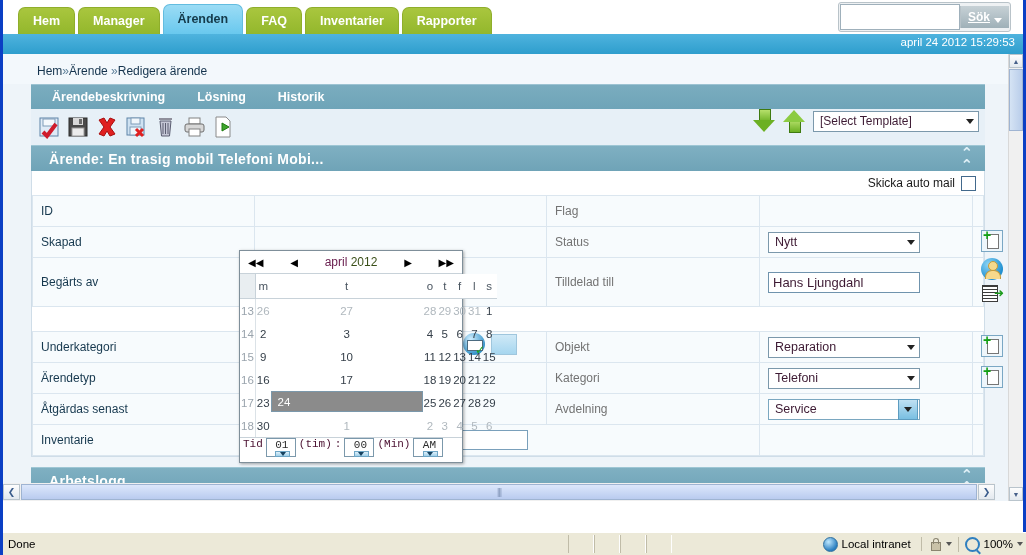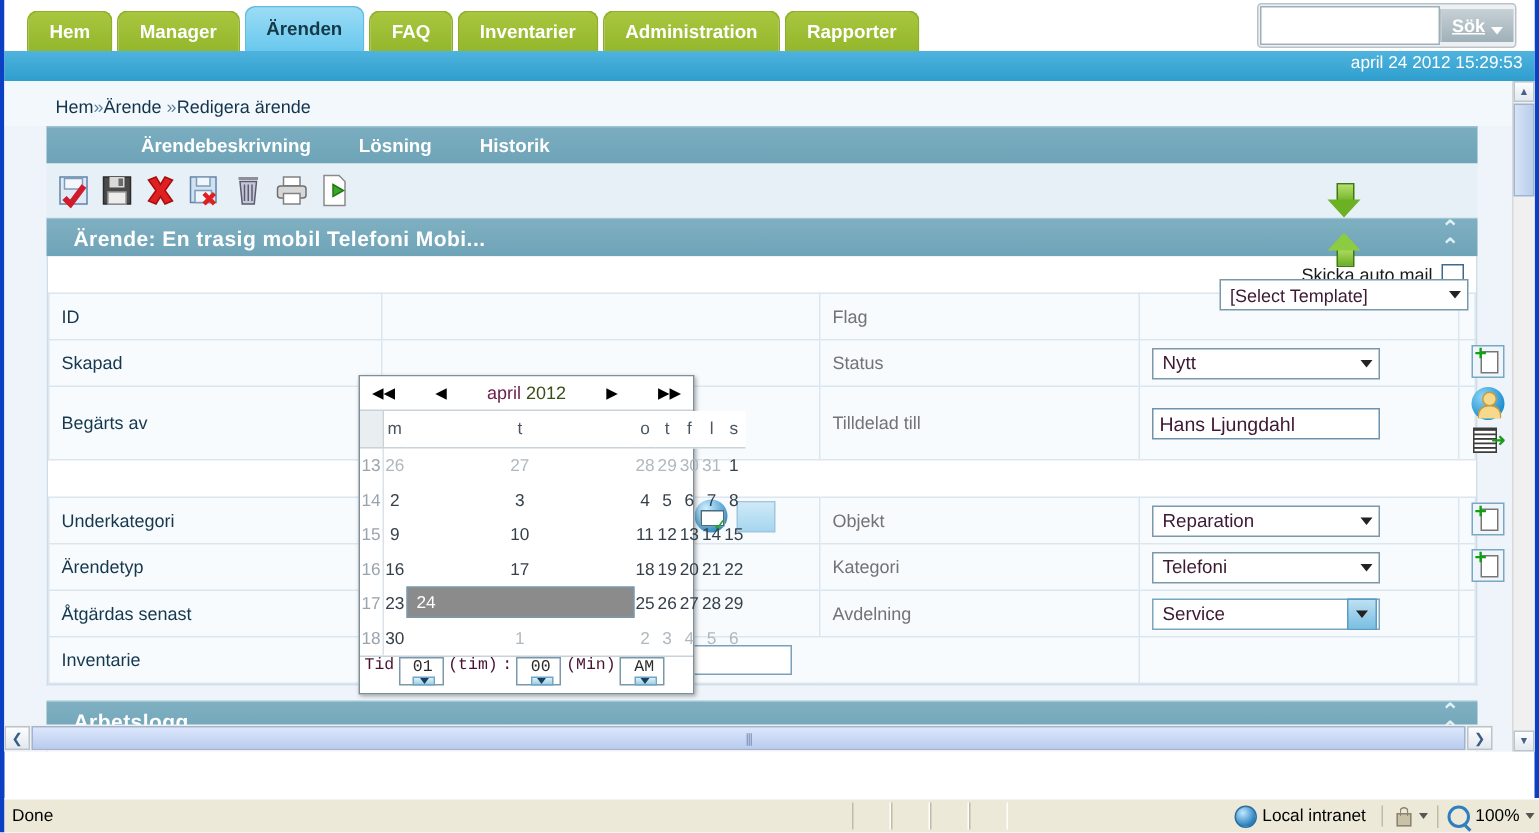--- a/index.html
+++ b/index.html
@@ -42,27 +42,27 @@
   .page{position:relative;background:#ffffff;height:447px;}
   .pagebody{position:absolute;left:0;top:0;right:14px;bottom:0;
     background:#eef4f9;border-left:0;overflow:hidden;}
   .breadcrumb{padding:10px 0 6px 34px;font-size:12px;color:#14334d;background:#f3f8fc;}
   .bc-sep{color:#5c7f99;}
 
   .subtabs{margin-left:28px;margin-right:24px;height:25px;
     background:linear-gradient(#7badbf,#6ea4b8);display:flex;align-items:center;
     box-shadow:inset 0 1px 0 #9cc3d2;}
   .subtab{color:#ffffff;font-weight:bold;font-size:12.5px;padding:0 16px;white-space:nowrap;}
-  .subtab.first{padding-left:21px;margin-left:42px;}
+  .subtab.first{padding-left:21px;}
 
   .toolbar{margin-left:28px;margin-right:24px;height:36px;background:#e7f0f7;
     display:flex;align-items:center;position:relative;}
   .tbicons{display:flex;align-items:center;gap:4px;padding-left:6px;}
   .tbico{width:25px;height:24px;position:relative;display:inline-block;}
-  .tbright{position:absolute;right:6px;top:13px;display:flex;align-items:center;gap:8px;flex-direction:column;}
+  .tbright{position:absolute;right:6px;top:0;display:flex;align-items:center;gap:8px;}
   .tmplsel{width:166px;height:21px;background:#ffffff;border:1px solid #7b98ab;
     display:flex;align-items:center;justify-content:space-between;padding:0 4px 0 6px;
     font-size:12px;color:#3d1a33;box-sizing:border-box;}
   .caret-d{width:0;height:0;border-left:4px solid transparent;border-right:4px solid transparent;
     border-top:5px solid #222;}
 
   
   .sechead{margin-left:28px;margin-right:24px;height:25px;
     background:linear-gradient(#7fb0c2,#6fa3b7);display:flex;align-items:center;
     justify-content:space-between;border-top:1px solid #9ec6d4;}
@@ -215,21 +215,20 @@
 
 <div class="app">
 
   <div class="topnav">
     <div class="tabs">
       <div class="tab">Hem</div>
       <div class="tab">Manager</div>
       <div class="tab active">Ärenden</div>
       <div class="tab">FAQ</div>
       <div class="tab">Inventarier</div>
-      <div class="tab">Administration</div>
       <div class="tab">Rapporter</div>
     </div>
     <div class="searchwrap">
       <input class="searchbox" placeholder="" style="">
       <div class="searchbtn">
         <span>Sök</span>
         <span class="caret-w"></span>
       </div>
     </div>
   </div>

